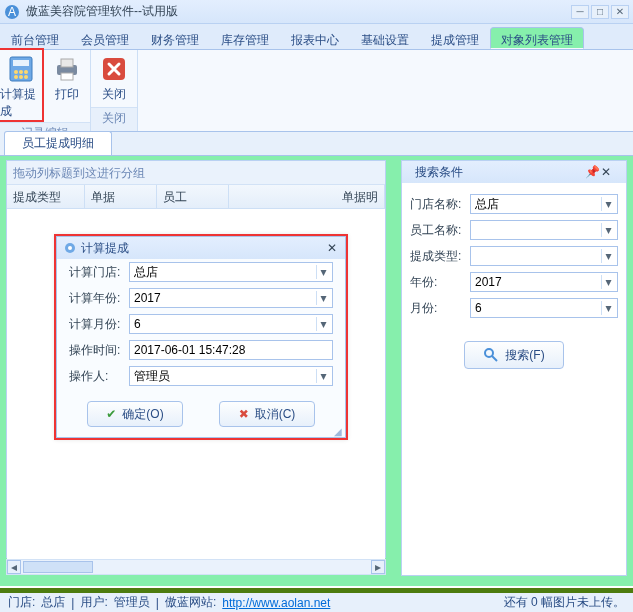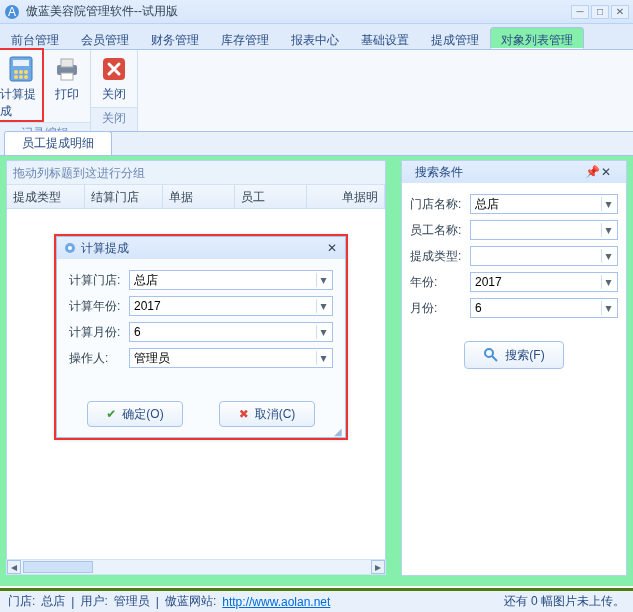--- a/index.html
+++ b/index.html
@@ -57,29 +57,29 @@
 .form-row .field { flex: 1; height: 20px; border: 1px solid #a8c3eb; background: #fff; display: flex; align-items: center; padding: 0 4px; position: relative; }
 .form-row .field .caret { position: absolute; right: 2px; top: 2px; width: 14px; height: 14px; border-left: 1px solid #cddff5; color: #567; text-align: center; line-height: 14px; cursor: pointer; }
 .search-btn { margin: 20px auto 0; width: 100px; height: 28px; border: 1px solid #a8c3eb; background: linear-gradient(#fdfefe,#e7f0fb); border-radius: 4px; display: flex; align-items: center; justify-content: center; gap: 6px; cursor: pointer; color: #2a4d85; }
 
 
 .modal { position: absolute; left: 54px; top: 78px; width: 294px; height: 206px; border: 2px solid #e33; background: #fff; z-index: 10; box-shadow: 0 0 4px rgba(0,0,0,.1); }
 .modal-inner { border: 1px solid #a8c3eb; height: 100%; background: #f9fcff; display: flex; flex-direction: column; }
 .modal-title { height: 22px; background: linear-gradient(#e3eefe,#d6e6fb); display: flex; align-items: center; padding: 0 6px; color: #2a4d85; }
 .modal-title .spacer { flex: 1; }
 .modal-title .close { width: 14px; cursor: pointer; color: #345; text-align: center; }
-.modal-body { padding: 8px 12px; flex:1; }
+.modal-body { padding: 0 12px; flex:1; }
 .modal-body .form-row label { width: 60px; }
 .modal-body .form-row .field { flex: 1; height: 20px; border: 1px solid #a8c3eb; background: #fff; }
 .modal-footer { display: flex; justify-content: space-around; padding: 0 12px 10px; }
 .dlg-btn { width: 96px; height: 26px; border: 1px solid #a8c3eb; background: linear-gradient(#fdfefe,#e7f0fb); border-radius: 4px; display: flex; align-items: center; justify-content: center; gap: 6px; cursor: pointer; color: #2a4d85; }
 .resize-grip { position: absolute; right: 2px; bottom: 2px; width: 10px; height: 10px; cursor: nwse-resize; color: #9fb9dc; font-size: 10px; }
 
 
-.statusbar { position: absolute; left: 0; right: 0; bottom: 0; height: 24px; background: #e7f0fb; border-top: 3px solid #4d7c0f; display: flex; align-items: center; padding: 0 8px; color: #2a4d85; }
+.statusbar { position: absolute; left: 0; right: 0; bottom: 0; height: 24px; background: #e7f0fb; border-top: 5px solid #4d7c0f; display: flex; align-items: center; padding: 0 8px; color: #2a4d85; }
 .statusbar .seg { margin-right: 6px; }
 .statusbar a { color: #006bd8; text-decoration: underline; cursor: pointer; }
 .statusbar .right { margin-left: auto; }
 
 svg { display: block; }
 </style>
 </head>
 <body>
 
 <div class="titlebar">
@@ -158,21 +158,20 @@
 <div class="subtabs">
   <div class="subtab">员工提成明细</div>
 </div>
 
 <div class="content">
 
   <div class="grid-panel">
     <div class="grid-groupby">拖动列标题到这进行分组</div>
     <div class="grid-header">
       <div class="grid-hcell c0">提成类型</div>
-      <div class="grid-hcell c1">结算门店</div>
       <div class="grid-hcell c3">单据</div>
       <div class="grid-hcell c2">员工</div>
       <div class="grid-hcell c4">单据明</div>
     </div>
     <div class="grid-body"></div>
   </div>
   <div class="grid-scroll-x">
     <span class="arrow">◂</span>
     <span class="thumb"></span>
     <span class="track"></span>
@@ -260,20 +259,26 @@
           <div class="field">
               <span>2017</span>
               <span class="caret">▾</span>
             </div>
         </div>
         <div class="form-row">
           <label>计算月份:</label>
           <div class="field">
               <span>6</span>
               <span class="caret">▾</span>
+            </div>
+        </div>
+        <div class="form-row">
+          <label>操作时间:</label>
+          <div class="field">
+              <span>2017-06-01 15:47:28</span>
             </div>
         </div>
         <div class="form-row">
           <label>操作人:</label>
           <div class="field">
               <span>管理员</span>
               <span class="caret">▾</span>
             </div>
         </div>
       </div>

